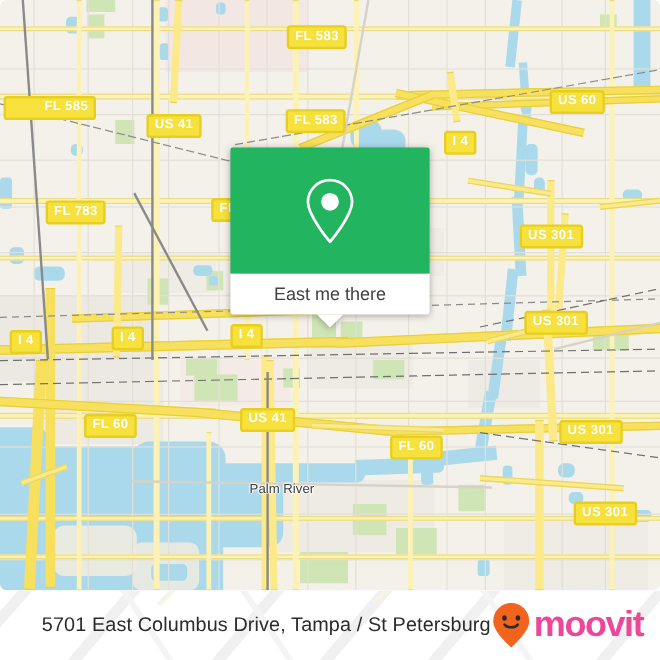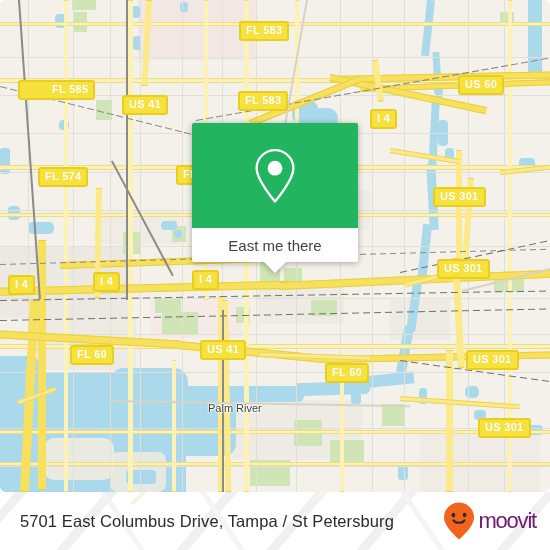--- a/index.html
+++ b/index.html
@@ -164,40 +164,40 @@
   #footer-pattern {
     position: absolute;
     inset: 0;
     opacity: 1;
   }
   #footer-inner {
     position: relative;
     height: 58px;
     display: flex;
     align-items: center;
-    justify-content: space-between;
+    justify-content: flex-end;
     padding: 0 14px 0 20px;
     box-sizing: border-box;
   }
   #footer-address {
     font-size: 16.5px;
     color: #2b2b2b;
     font-family: "Liberation Sans", sans-serif;
     white-space: nowrap;
     letter-spacing: 0.1px;
   }
   #brand {
     display: flex;
     align-items: center;
     gap: 2px;
   }
   #brand-wordmark {
-    font-size: 22px;
-    font-weight: normal;
-    color: #701a75;
+    font-size: 30px;
+    font-weight: bold;
+    color: #ec4899;
     letter-spacing: -1.2px;
     font-family: "Liberation Sans", sans-serif;
     line-height: 30px;
   }
 </style>
 </head>
 <body>
 
 <div id="app">
 
@@ -381,25 +381,25 @@
       <div style="position:absolute;left:126px;top:0px;width:2px;height:300px;background:#8a8a8a;"></div>
     </div>
 
     <div style="position:absolute;left:306px;top:0;width:1.5px;height:180px;background:#d6d2c8;transform:rotate(10deg);transform-origin:top center;"></div>
     <div style="position:absolute;left:462px;top:290px;width:110px;height:1.5px;background:#d6d2c8;transform:rotate(-14deg);transform-origin:left center;"></div>
     <div style="position:absolute;left:110px;top:400px;width:300px;height:1.5px;background:#d6d2c8;transform:rotate(1deg);transform-origin:left center;"></div>
 
     <div id="shields">
         <div class="shield" style="left: 239px; top: 21px;">FL 583</div>
         <div class="shield" style="left: 458px; top: 75px;">US 60</div>
-        <div class="shield" style="left: 18px; top: 80px; padding-left: 32px;">FL 585</div>
+        <div class="shield" style="left: 3px; top: 80px; padding-left: 32px;">FL 585</div>
         <div class="shield" style="left: 122px; top: 95px;">US 41</div>
         <div class="shield" style="left: 238px; top: 91px;">FL 583</div>
         <div class="shield" style="left: 370px; top: 109px;">I 4</div>
-        <div class="shield" style="left: 38px; top: 167px;">FL 574</div>
+        <div class="shield" style="left: 38px; top: 167px;">FL 783</div>
         <div class="shield" style="left: 176px; top: 165px;">FL 5</div>
         <div class="shield" style="left: 433px; top: 187px;">US 301</div>
         <div class="shield" style="left: 8px; top: 275px;">I 4</div>
         <div class="shield" style="left: 93px; top: 272px;">I 4</div>
         <div class="shield" style="left: 192px; top: 270px;">I 4</div>
         <div class="shield" style="left: 437px; top: 259px;">US 301</div>
         <div class="shield" style="left: 70px; top: 345px;">FL 60</div>
         <div class="shield" style="left: 200px; top: 340px;">US 41</div>
         <div class="shield" style="left: 325px; top: 363px;">FL 60</div>
         <div class="shield" style="left: 466px; top: 350px;">US 301</div>

